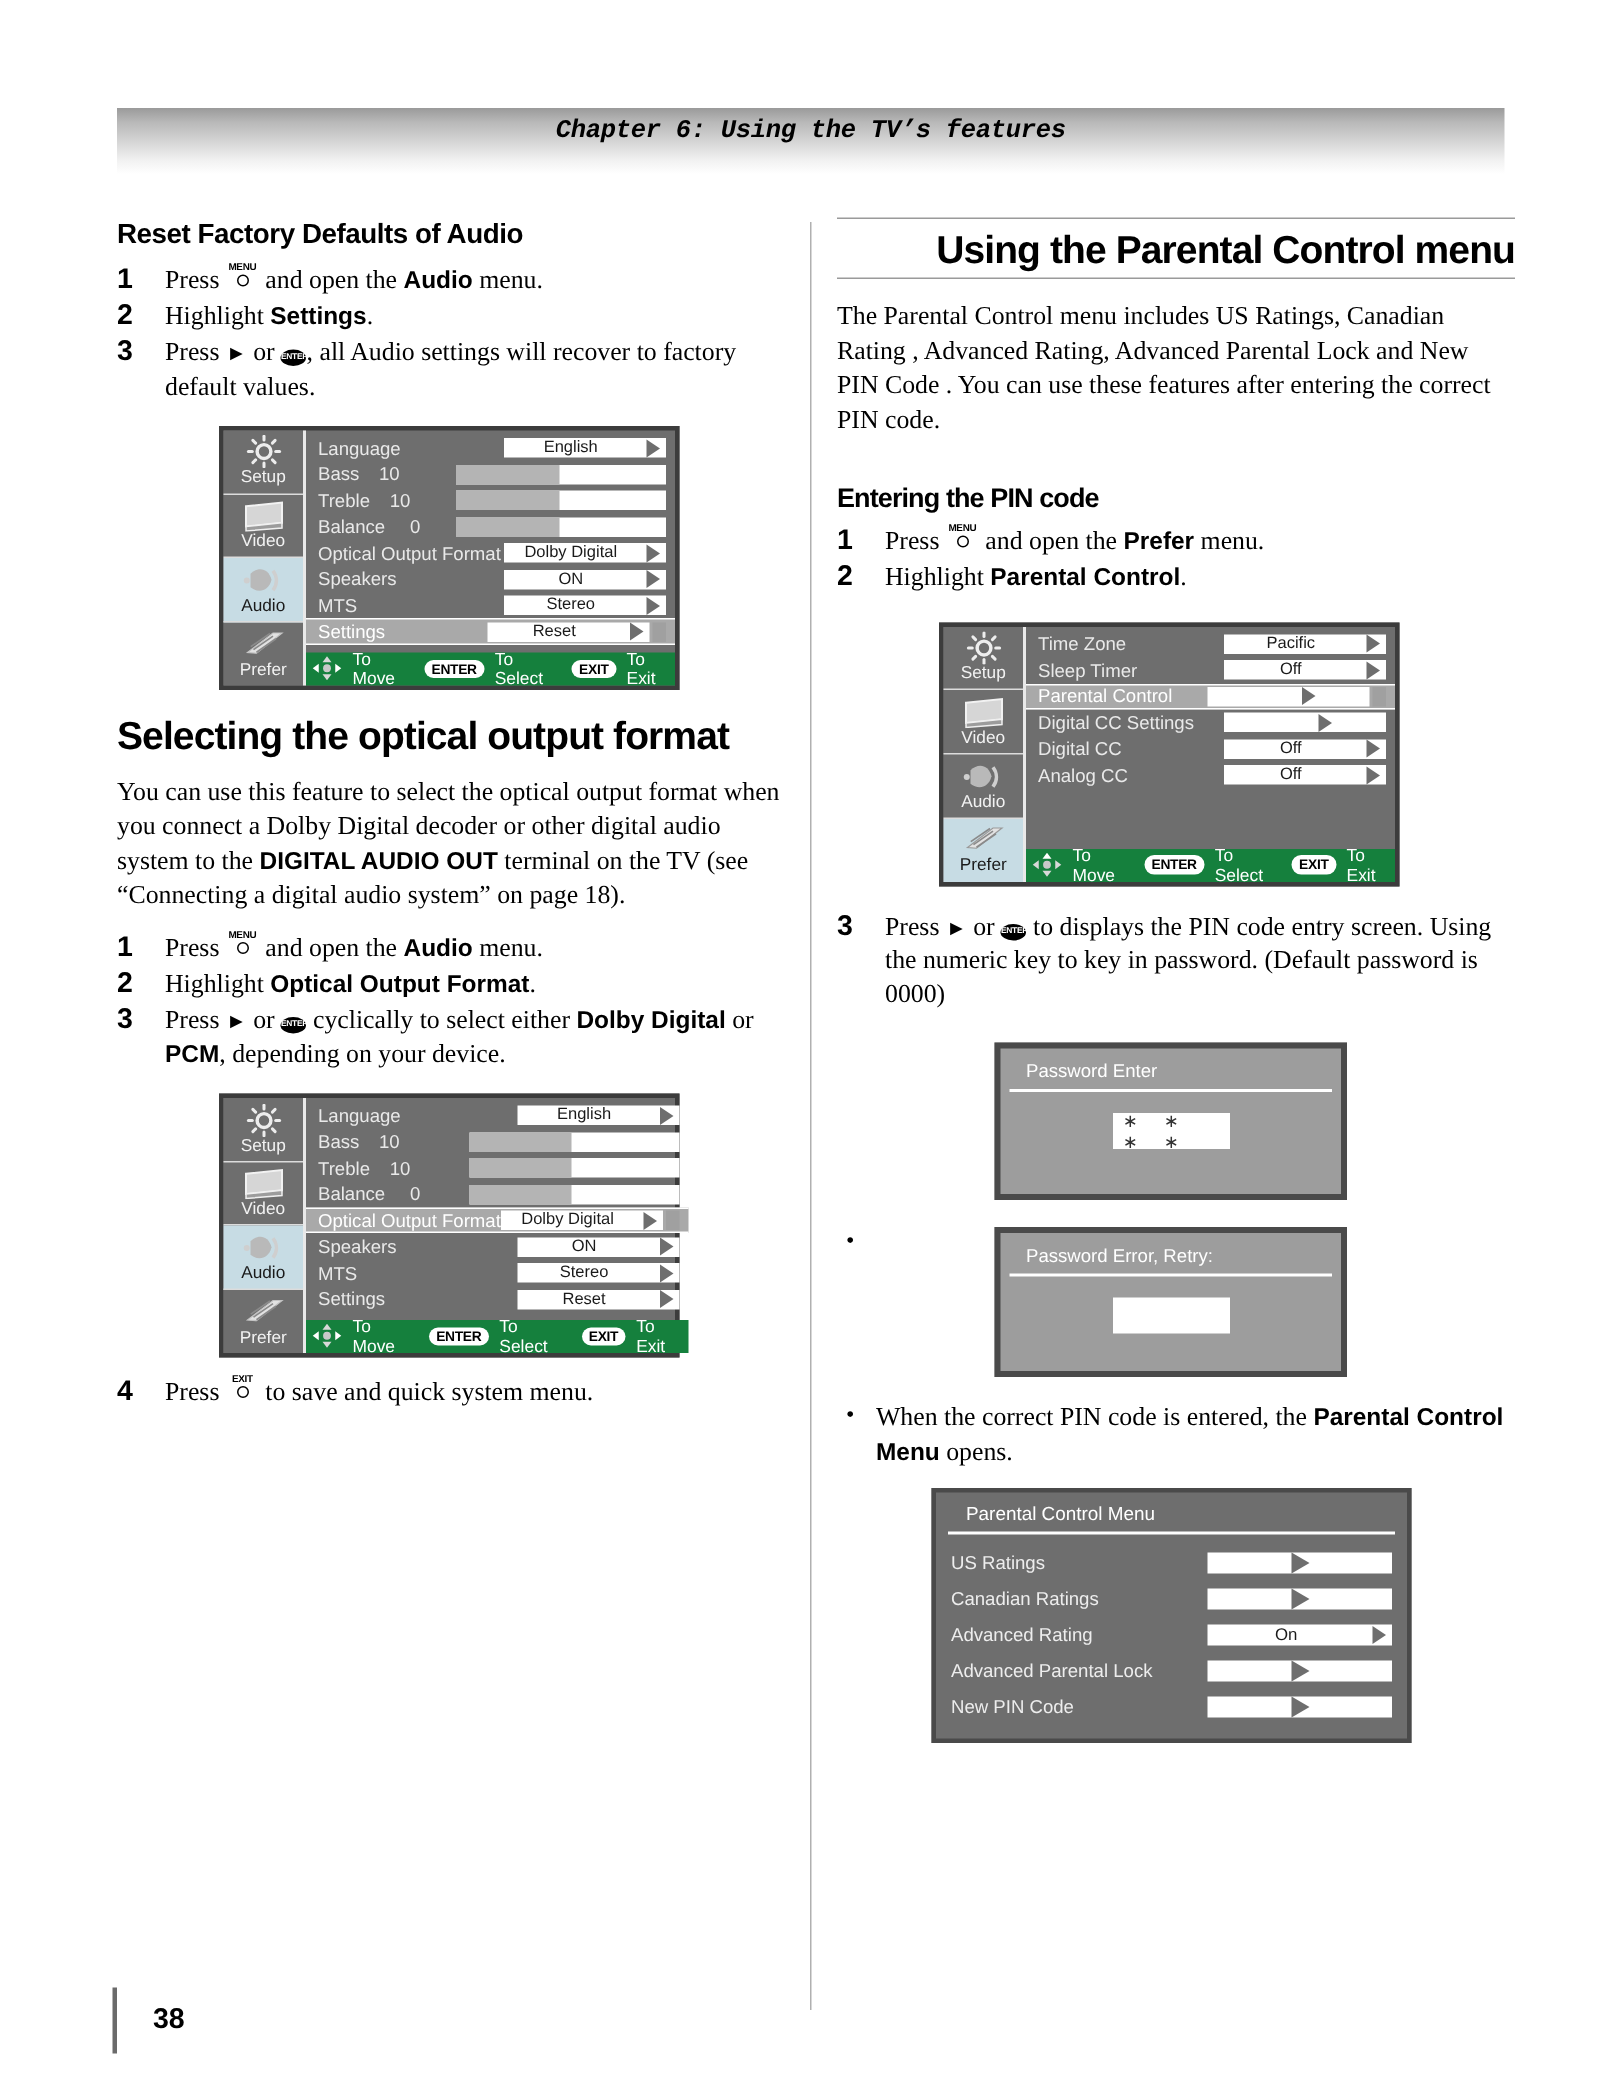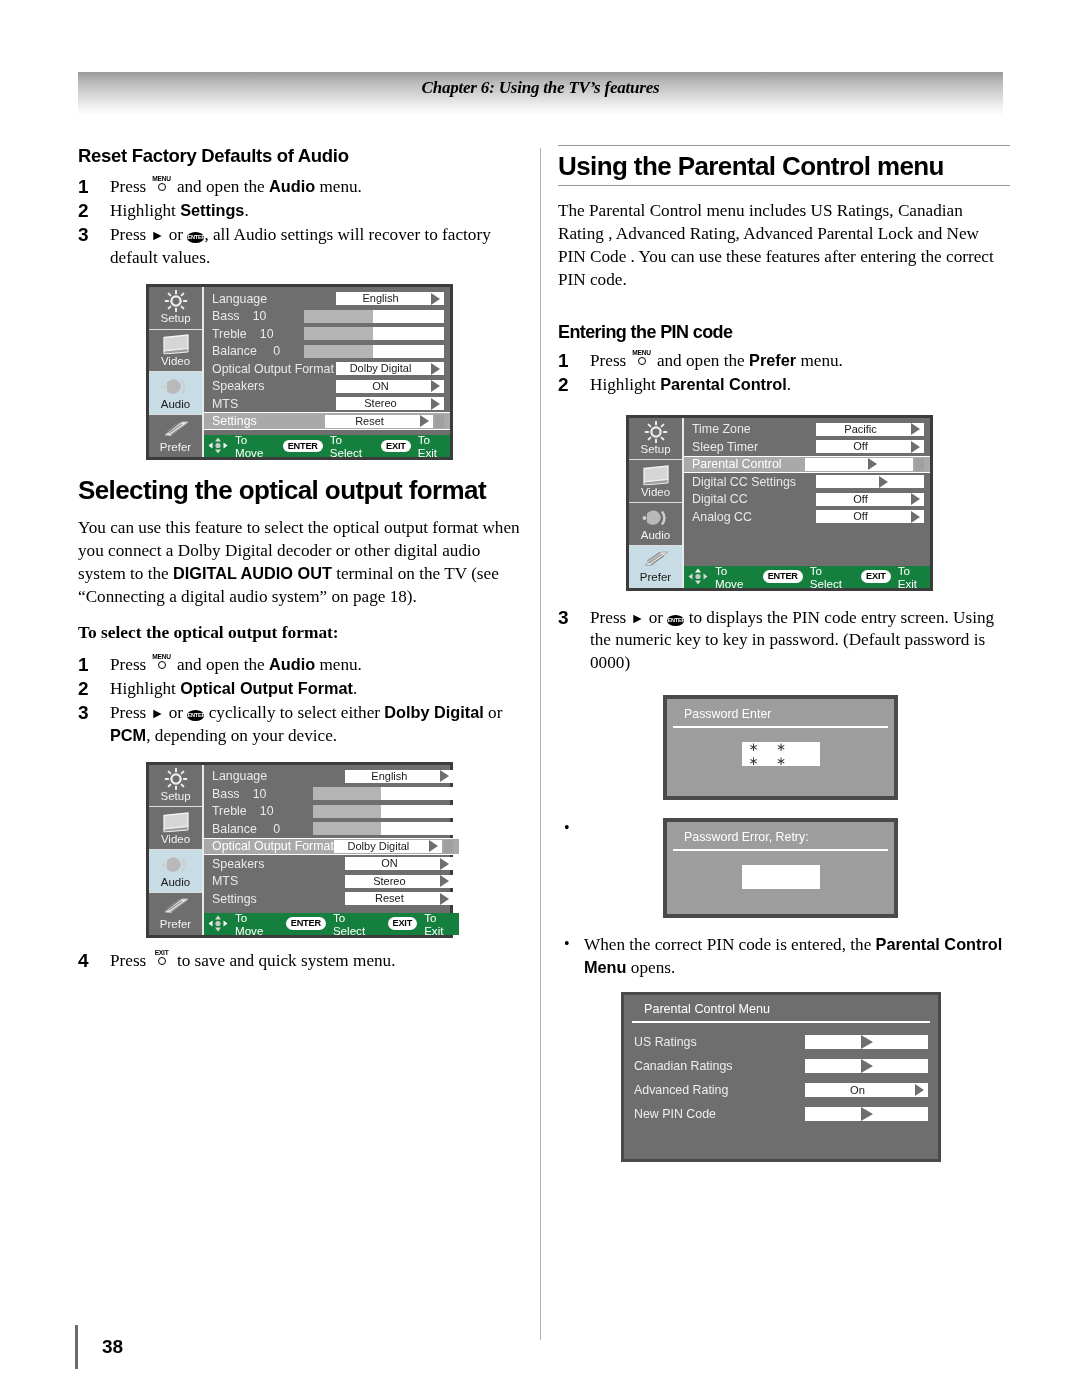--- a/index.html
+++ b/index.html
@@ -14,21 +14,21 @@
   }
 
   
   .header-bar{
     position:absolute; left:78px; top:72px; width:925px; height:44px;
     background:linear-gradient(to bottom,#9a9a9a 0%,#b9b9b9 22%,#d6d6d6 52%,#f2f2f2 80%,#ffffff 100%);
   }
   .header-title{
     position:absolute; left:78px; top:78px; width:925px;
     text-align:center;
-    font-family:Liberation Serif, serif;
+    font-family:Liberation Mono, monospace;
     font-weight:bold; font-style:italic;
     font-size:17px; letter-spacing:-0.2px; color:#000;
   }
 
   
   .col-left{ position:absolute; left:78px; top:145px; width:450px; }
   .col-right{ position:absolute; left:558px; top:145px; width:452px; }
   .col-divider{
     position:absolute; left:540px; top:148px; width:1px; height:1192px;
     background:#b0b0b0;
@@ -426,21 +426,20 @@
           </div>
         </div>
       </div>
     </div>
   </div>
 
   <h1 class="sec" style="margin-top:16px;">Selecting the optical output format</h1>
 
   <p class="body" style="margin-top:12px;"><span>You can use this feature to select the optical output format when you connect a Dolby Digital decoder or other digital audio system to the </span><span class="b">DIGITAL AUDIO OUT</span><span> terminal on the TV (see “Connecting a digital audio system” on page 18).</span></p>
 
-  <p class="leadin">To select the optical output format:</p>
 
   <ol class="steps">
     <li>
       <span class="num">1</span>
       <span>Press </span><span class="key-menu"><span class="lbl">MENU</span><span class="circ"></span></span><span> and open the </span><span class="b">Audio</span><span> menu.</span>
     </li>
     <li>
       <span class="num">2</span>
       <span>Highlight </span><span class="b">Optical Output Format</span><span>.</span>
     </li>
@@ -617,21 +616,21 @@
       <span class="num">4</span>
       <span>Press </span><span class="key-exit"><span class="lbl">EXIT</span><span class="circ"></span></span><span> to save and quick system menu.</span>
     </li>
   </ol>
 
 </div>
 
 <div class="col-right">
 
   <div class="rule-top rule-bottom">
-    <h1 class="sec" style="margin:0;">Using the Parental Control menu</h1>
+    <h1 class="sec" style="margin:0;text-align:right;">Using the Parental Control menu</h1>
   </div>
 
   <p class="body">The Parental Control menu includes US Ratings, Canadian Rating , Advanced Rating, Advanced Parental Lock and New PIN Code . You can use these features after entering the correct PIN code.</p>
 
   <h1 class="sec" style="margin-top:30px;font-size:18px;">Entering the PIN code</h1>
 
   <ol class="steps" style="margin-top:8px;">
     <li>
       <span class="num">1</span>
       <span>Press </span><span class="key-menu"><span class="lbl">MENU</span><span class="circ"></span></span><span> and open the </span><span class="b">Prefer</span><span> menu.</span>
@@ -850,20 +849,26 @@
         <div class="pcm-row">
           <span class="plabel">Advanced Rating</span>
           <span class="pcm-field">
             <span class="ptext">On</span>
             <span class="pcaret-right">
                 <span class="caret"></span>
               </span>
           </span>
         </div>
 
+        <div class="pcm-row">
+          <span class="plabel">Advanced Parental Lock</span>
+          <span class="pcm-field">
+            <span class="pcaret-center"></span>
+          </span>
+        </div>
 
         <div class="pcm-row">
           <span class="plabel">New PIN Code</span>
           <span class="pcm-field">
             <span class="pcaret-center"></span>
           </span>
         </div>
 
       </div>
     </div>

